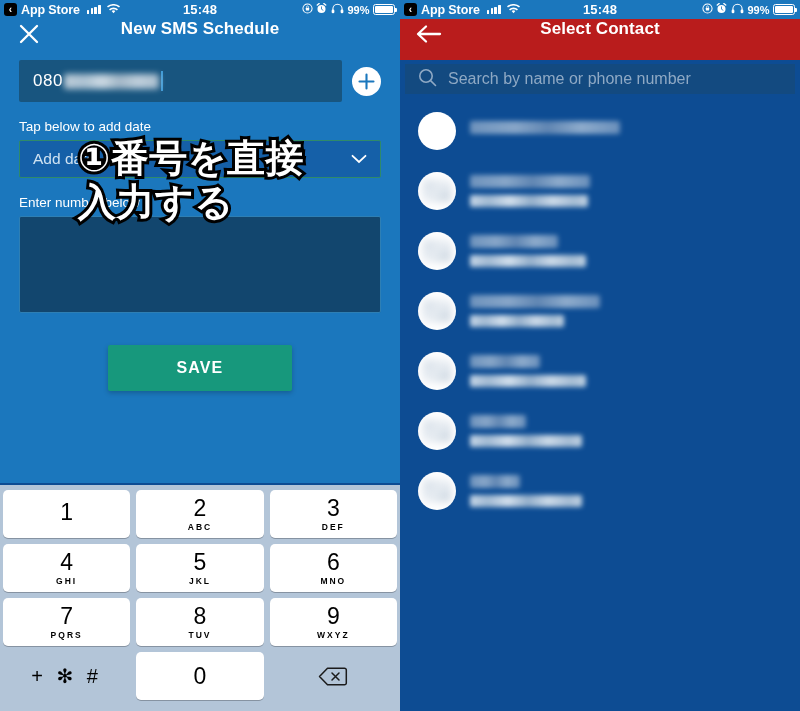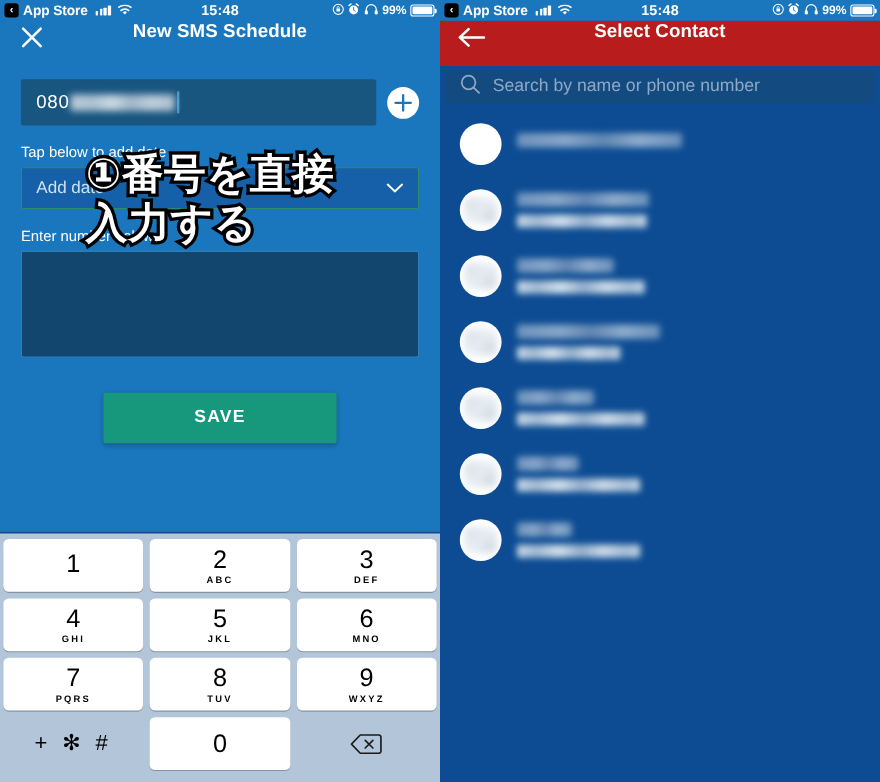--- a/index.html
+++ b/index.html
@@ -64,21 +64,21 @@
     color: #fff; font-size: 17px; font-weight: bold; letter-spacing: 0.1px;
   }
   .nav-btn {
     position: relative; z-index: 2; color: #fff;
     width: 30px; height: 30px; display: flex;
     align-items: center; justify-content: center;
   }
 
   
   .form-area { padding: 0 19px; position: relative; }
-  .phone-row { display: flex; align-items: center; gap: 10px; margin-top: 12px; }
+  .phone-row { display: flex; align-items: center; gap: 10px; }
   .phone-field {
     flex: 1; height: 42px; background: #18557f; border-radius: 2px;
     display: flex; align-items: center; padding: 0 14px;
     color: #ffffff; font-size: 17px; letter-spacing: 0.6px;
   }
   .blur-digits {
     display: inline-block; height: 15px; width: 95px;
     background: linear-gradient(90deg,#c9d6e0 0%,#b9cbd9 22%,#dbe5ec 40%,#aebfcd 58%,#cdd9e3 78%,#b7c8d6 100%);
     filter: blur(3.4px); margin-left: 1px; vertical-align: middle;
     border-radius: 2px; opacity: 0.92;
@@ -100,21 +100,21 @@
     border-radius: 2px; display: flex; align-items: center;
     justify-content: space-between; padding: 0 13px;
     color: #cfe2f2; font-size: 15.5px;
   }
   .chev { color: #ffffff; font-size: 13px; }
   .msg-box {
     height: 97px; background: #12466e; border-radius: 2px;
     border: 1px solid #2e7fb4; margin-top: 5px;
   }
   .save-btn {
-    margin: 32px auto 0; width: 212px; height: 46px;
+    margin: 32px auto 0; width: 184px; height: 46px;
     background: #17987c; border-radius: 2px;
     display: flex; align-items: center; justify-content: center;
     color: #ffffff; font-size: 16px; font-weight: bold; letter-spacing: 1.1px;
     box-shadow: 0 2px 5px rgba(0,0,0,0.22);
   }
 
   
   .annot {
     position: absolute; z-index: 20;
     font-family: "DejaVu Sans", sans-serif;

